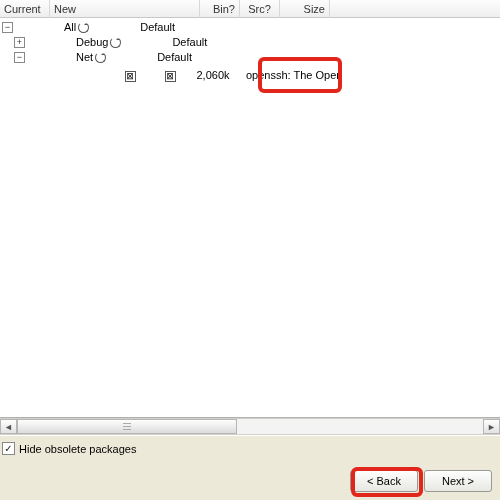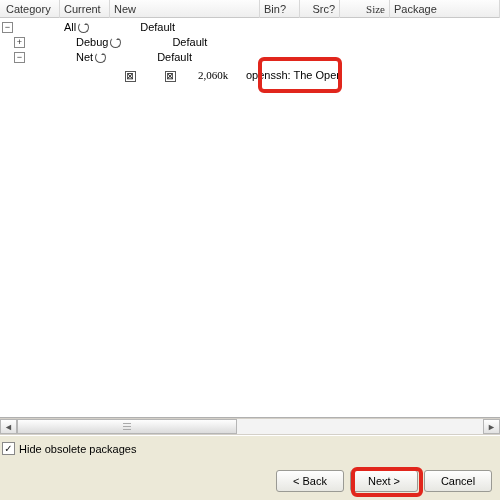--- a/index.html
+++ b/index.html
@@ -36,23 +36,23 @@
     padding: 0 4px;
     border-right: 1px solid #d8d8d8;
     color: #333;
     white-space: nowrap;
     overflow: hidden;
     text-align: left;
   }
   .c-cat  { width: 60px; padding-left: 6px; }
   .c-cur  { width: 50px; }
   .c-new  { width: 150px; }
-  .c-bin  { width: 40px; text-align: left; }
-  .c-src  { width: 40px; text-align: right; }
-  .c-size { width: 50px; text-align: right; font-family: Liberation Serif, serif; }
+  .c-bin  { width: 40px; text-align: right; }
+  .c-src  { width: 40px; text-align: center; }
+  .c-size { width: 50px; text-align: right; }
   .c-pkg  { flex: 1; }
 
   .tree { padding: 2px 0 0 0; }
   .tree-row {
     display: flex; align-items: center;
     height: 15px; line-height: 15px;
     padding-left: 2px;
     white-space: nowrap;
   }
   .indent-1 { padding-left: 14px; }
@@ -186,27 +186,25 @@
   .hl2 { bottom: 3px; right: 77px; width: 72px; height: 30px; }
 </style>
 </head>
 <body>
 
 <div class="window">
 
   <div class="list-area">
 
     <div class="cols-header">
-      <div class="col-h c-cat">Category</div>
       <div class="col-h c-cur">Current</div>
       <div class="col-h c-new">New</div>
       <div class="col-h c-bin">Bin?</div>
       <div class="col-h c-src">Src?</div>
       <div class="col-h c-size">Size</div>
-      <div class="col-h c-pkg">Package</div>
     </div>
 
     <div class="tree">
       <div class="tree-row">
         <span class="exp">−</span>
         <span class="cat-text">All</span>
         <span class="cycle-icon"></span>
         <span class="cat-text">Default</span>
       </div>
       <div class="tree-row indent-1">
@@ -252,17 +250,16 @@
     </div>
 
     <div class="hide-row">
       <span class="tick">✓</span>
       <span>Hide obsolete packages</span>
     </div>
 
     <div class="btnbar">
       <button class="btn">&lt; Back</button>
       <button class="btn">Next &gt;</button>
-      <button class="btn">Cancel</button>
       <div class="hl hl2"></div>
     </div>
   </div>
 </div>
 
 </body></html>

